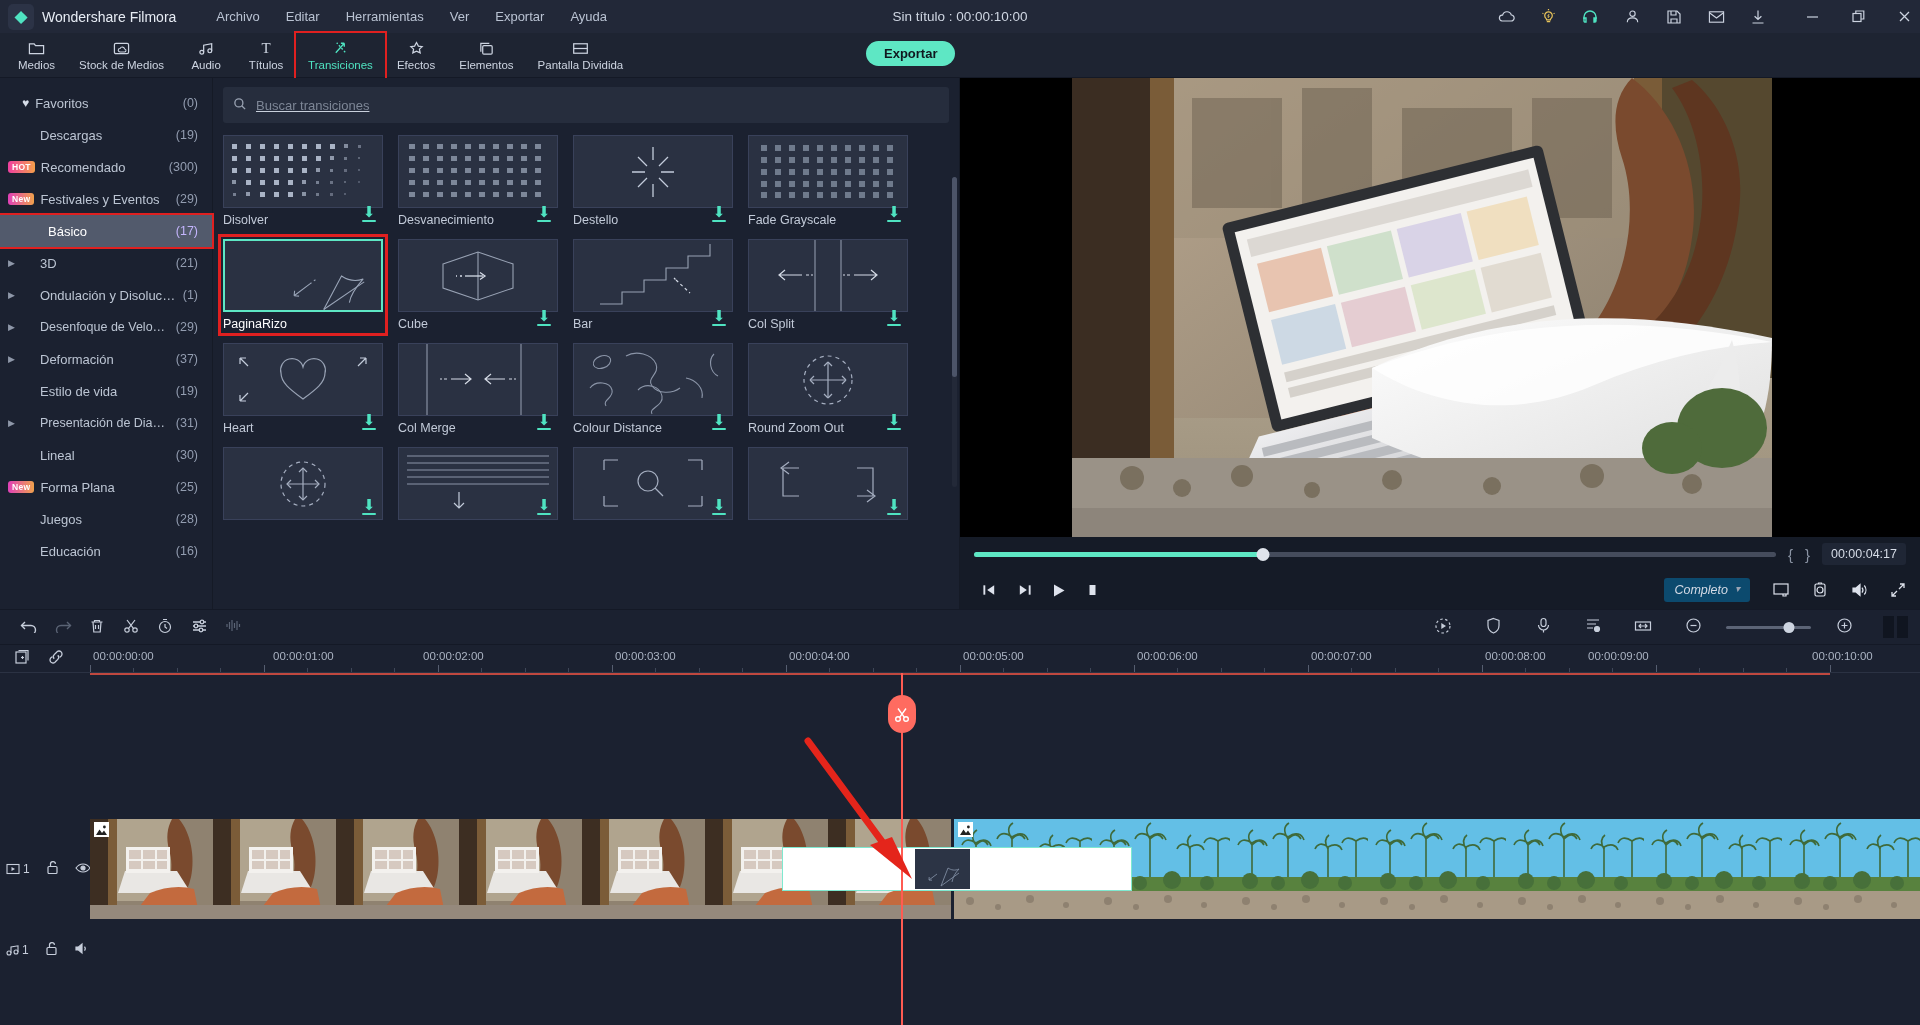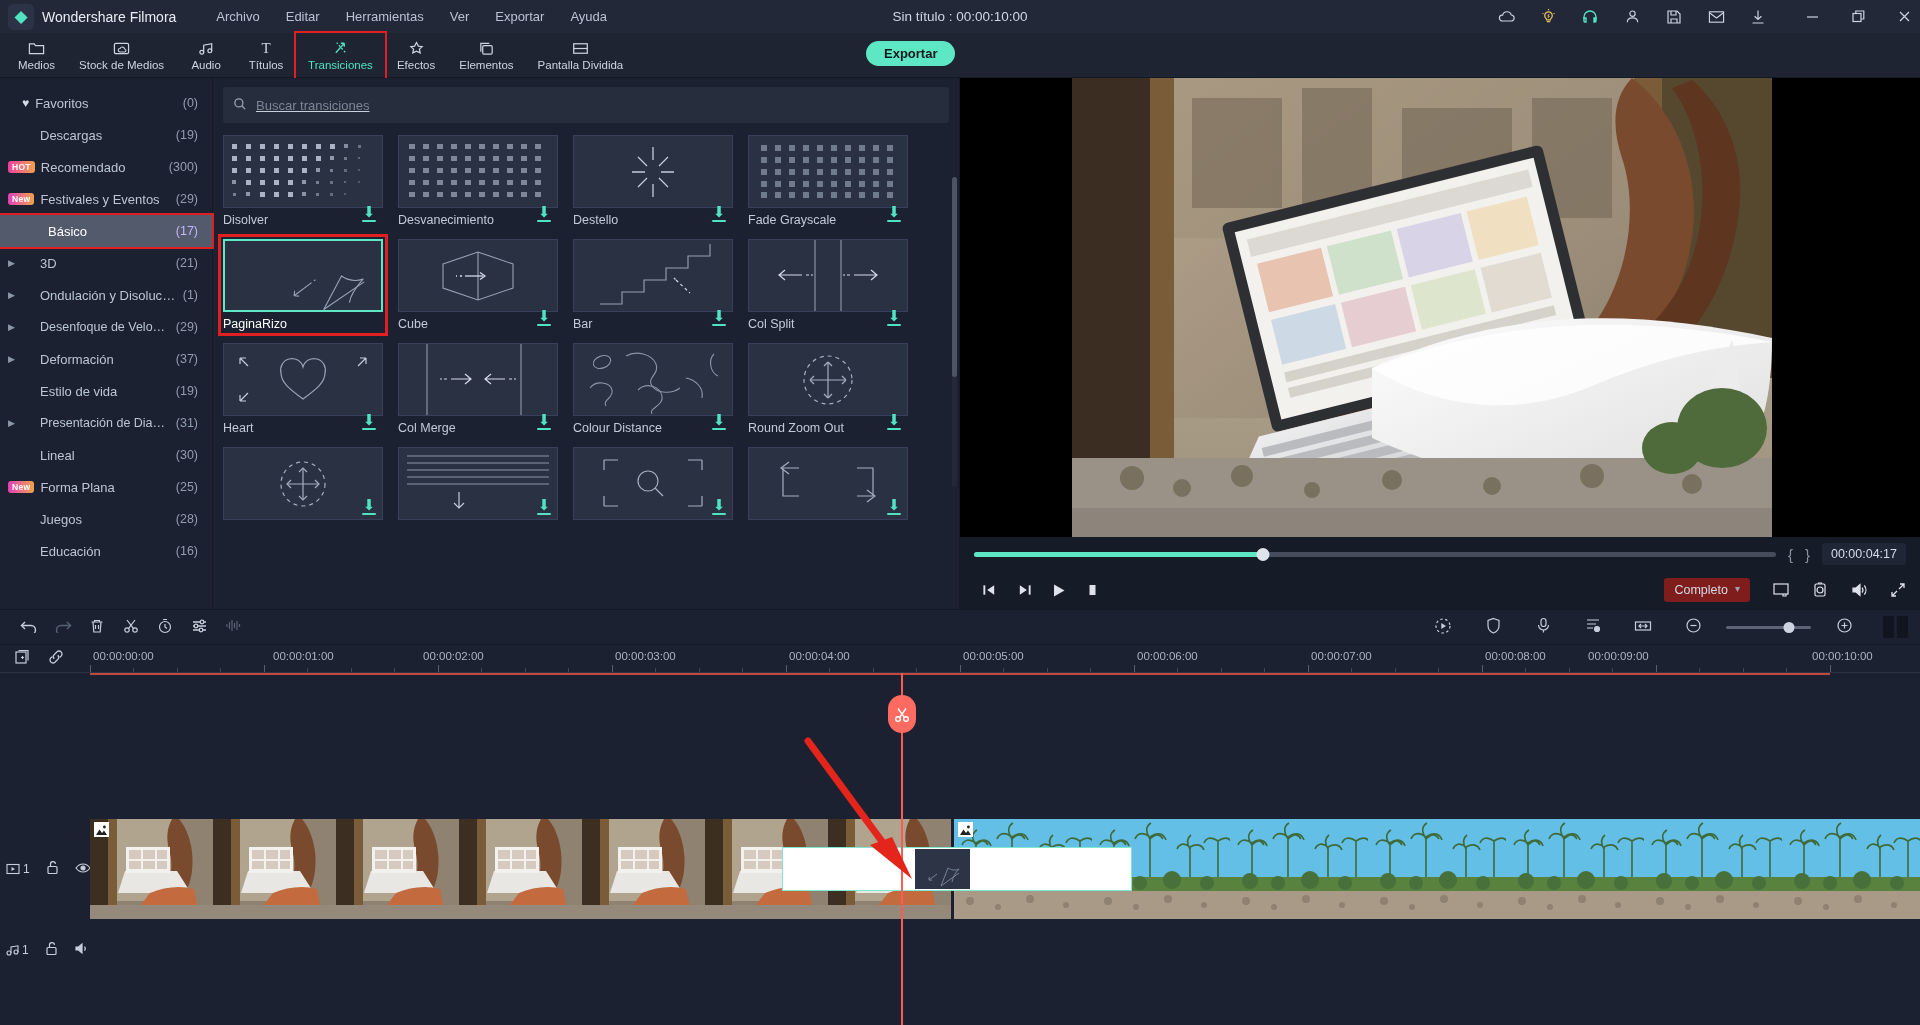--- a/index.html
+++ b/index.html
@@ -104,22 +104,22 @@
   .seek .fill { position:absolute; left:0; top:0; height:5px; width:36%;
     background:#5ee7c4; border-radius:3px; }
   .seek .knob { position:absolute; left:36%; top:-4px; width:13px; height:13px;
     background:#dfe4ec; border-radius:50%; transform:translateX(-50%); }
   .brk { color:#8a93a3; font-size:15px; }
   .tcode { background:#1f2635; border-radius:3px; padding:4px 9px; font-size:12.5px;
     color:#d6dce7; }
   .btn-row { display:flex; align-items:center; height:38px; gap:20px; padding-left:8px; }
   .pbtn { color:#dde2ec; font-size:15px; cursor:pointer; display:flex; align-items:center;}
   .pr-right { margin-left:auto; display:flex; align-items:center; gap:22px; }
-  .quality { background:#7f1d1d; border-radius:3px; padding:5px 10px; font-size:12.5px;
-    display:flex; gap:7px; color:#d4dae5; }
+  .quality { background:#0c4a6e; border-radius:3px; padding:5px 10px; font-size:12.5px;
+    display:flex; gap:7px; color:#d4dae5;font-style:italic; }
 
   
   .tl-toolbar { height:36px; background:#1b2130; display:flex; align-items:center;
     padding:0 12px; border-top:1px solid #141926; border-bottom:1px solid #141926;}
   .tl-toolbar .ti2 { width:34px; text-align:center; color:#c7cedb; font-size:15px; cursor:pointer;}
   .tl-toolbar .ti2.dim { color:#5a6374; }
   .tl-right { margin-left:auto; display:flex; align-items:center; gap:16px; }
   .zoom-slider { width:85px; height:3px; background:#5c6476; position:relative; border-radius:2px;}
   .zoom-slider .zk { position:absolute; left:74%; top:-4px; width:11px;height:11px;
     background:#cdd4e0; border-radius:50%; transform:translateX(-50%); }

